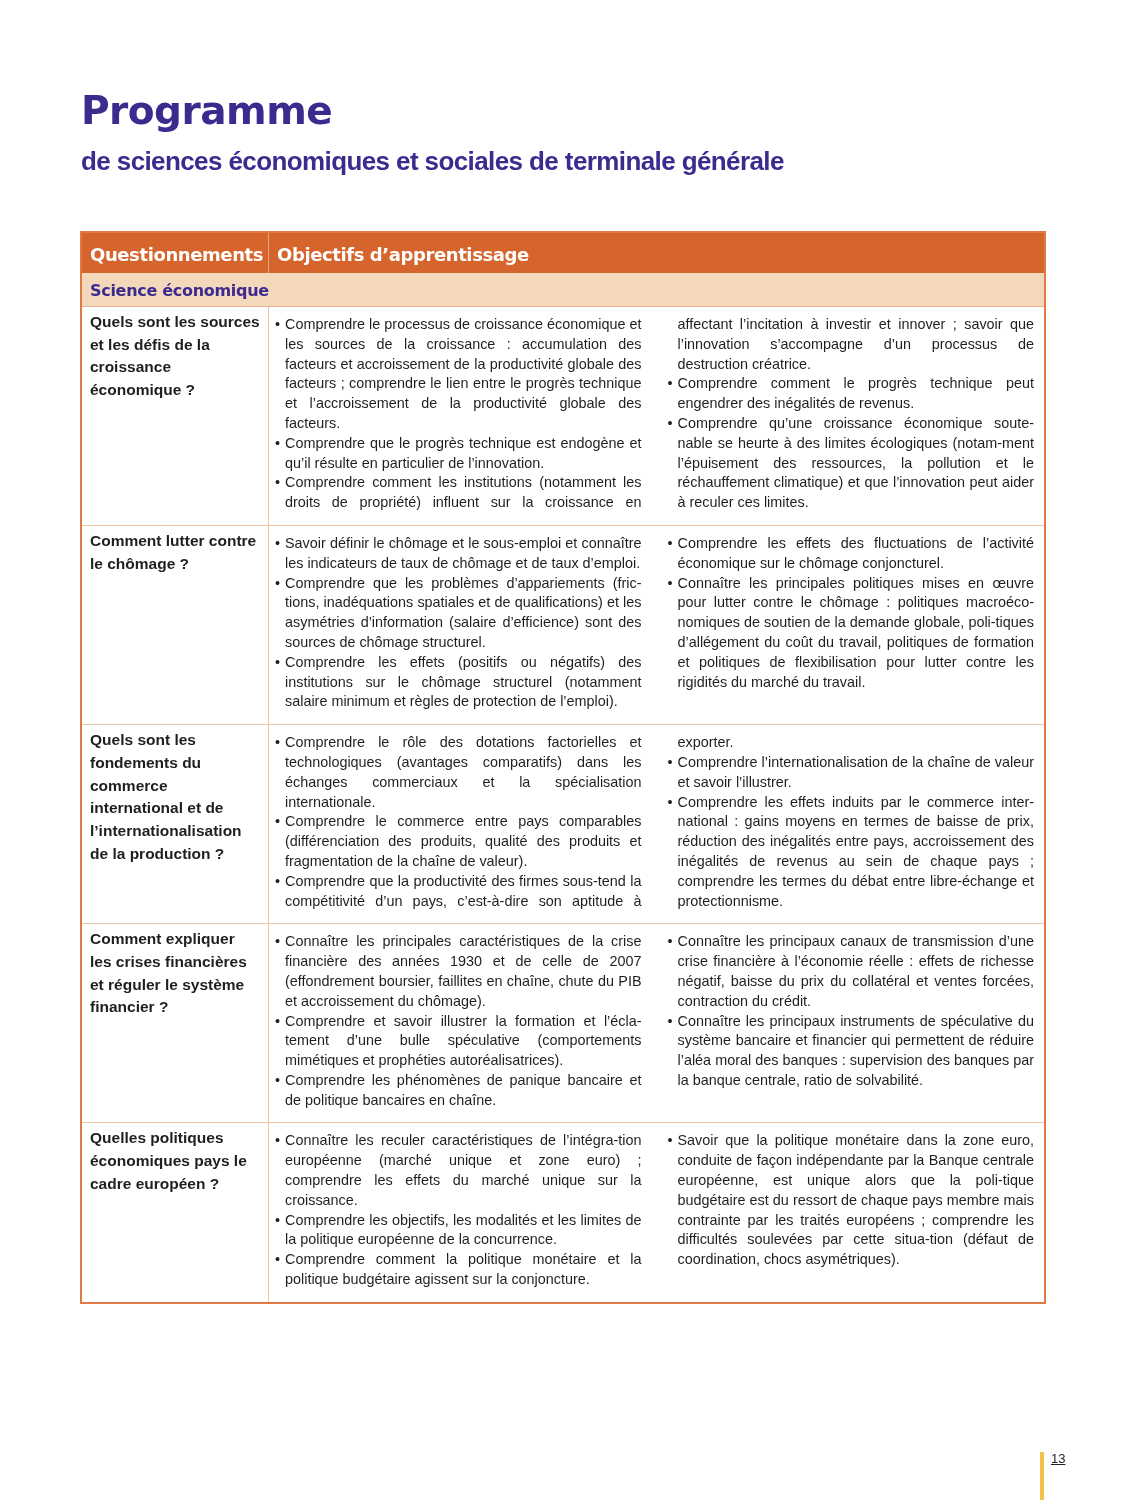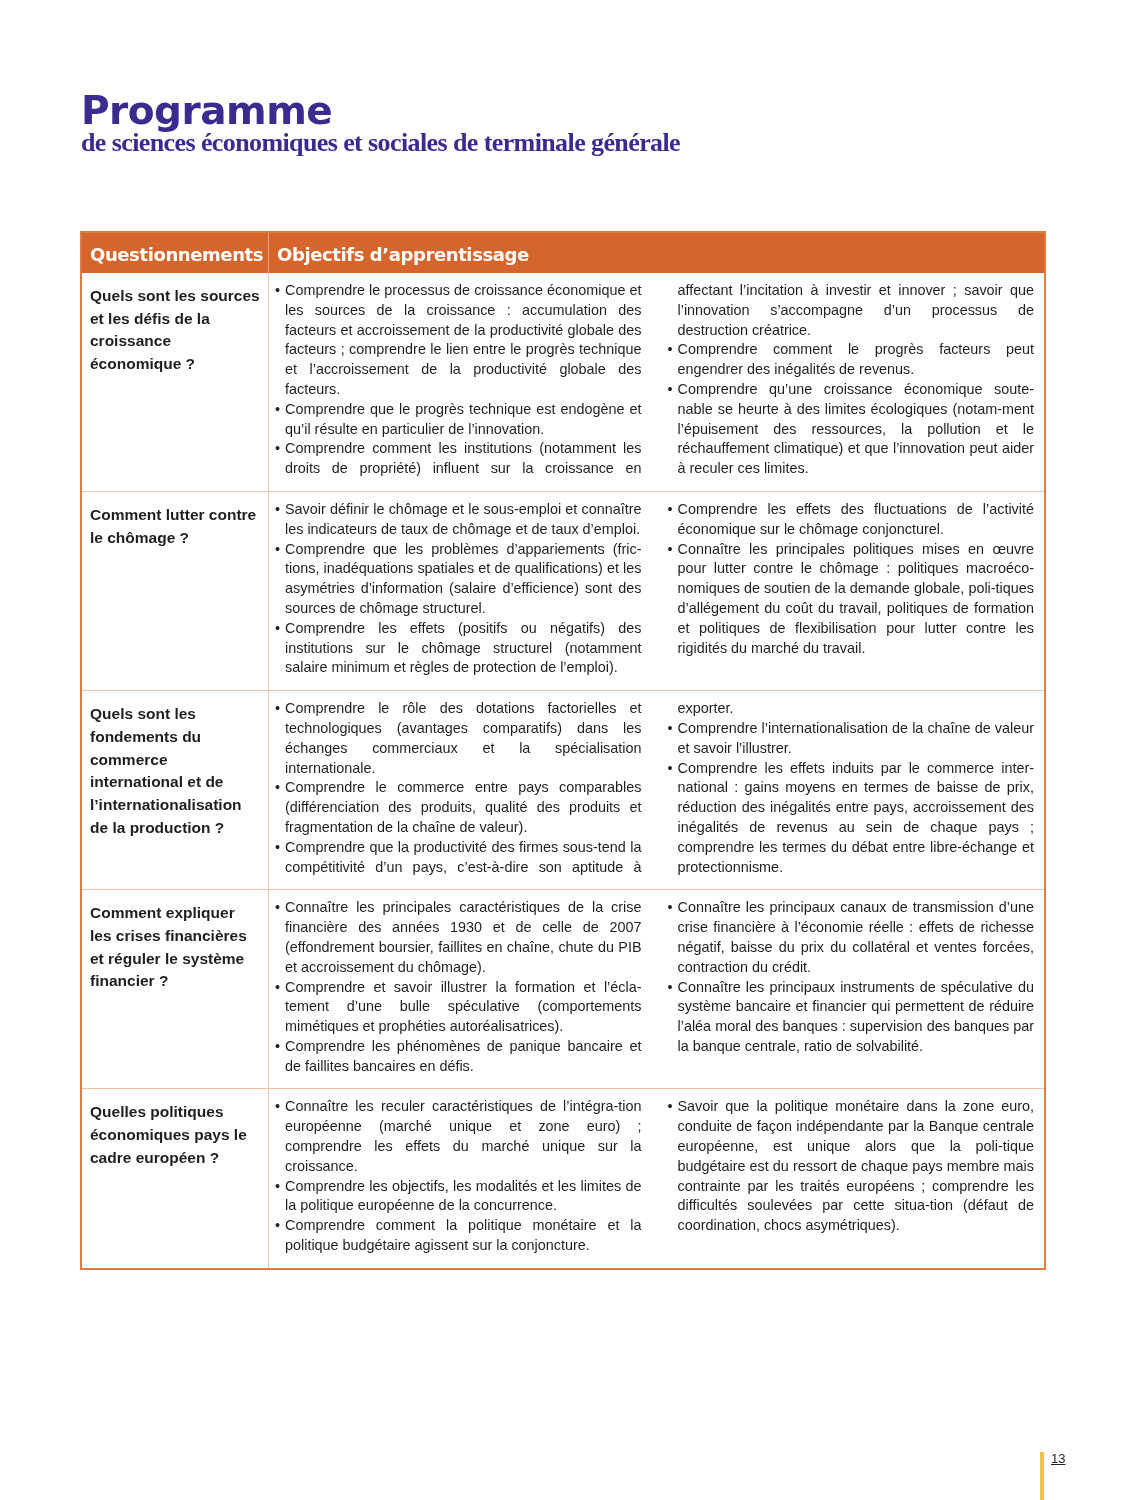--- a/index.html
+++ b/index.html
@@ -1,23 +1,23 @@
 <!DOCTYPE html>
 <html><head>
 <meta charset="utf-8">
 <style>
   html, body { margin: 0; padding: 0; background: #ffffff; }
   body { width: 1125px; height: 1500px; position: relative; overflow: hidden; font-family: "Liberation Sans", sans-serif; color: #1e1e1e; }
   .title { position: absolute; left: 81px; top: 88px; margin: 0; font-family: "DejaVu Sans", sans-serif; font-weight: bold; font-size: 39px; color: #3d2a8f; letter-spacing: -0.5px; }
-  .subtitle { position: absolute; left: 81px; top: 128px; margin: 0; font-family: Liberation Serif, serif; font-weight: bold; font-size: 26px; color: #3d2a8f; letter-spacing: -0.6px; }
+  .subtitle { position: absolute; left: 81px; top: 146px; margin: 0; font-family: Liberation Sans, sans-serif; font-weight: bold; font-size: 26px; color: #3d2a8f; letter-spacing: -0.6px; }
   .prog-table { position: absolute; left: 80px; top: 231px; width: 966px; border-collapse: collapse; border: 2px solid #e07a45; table-layout: fixed; }
   .prog-table th { background: #d5652c; color: #ffffff; text-align: left; font-family: "DejaVu Sans", sans-serif; font-weight: bold; font-size: 18px; padding: 10px 8px 8px 8px; height: 22px; letter-spacing: -0.4px; margin-top: 28px; }
   .prog-table th.col-q { width: 170px; border-right: 1px solid #eaa27d; }
   .section-row td { background: #f3d8bc; color: #3d2a8f; font-family: "DejaVu Sans", sans-serif; font-weight: bold; font-size: 16px; padding: 8px 8px 6px 8px; border-bottom: 1px solid #eab38f; letter-spacing: -0.3px; }
-  .q-cell { vertical-align: top; padding: 12px 8px 12px 8px; font-weight: bold; font-size: 15.5px; line-height: 22.7px; color: #1f1f1f; border-right: 1px solid #efc4a5; border-bottom: 1px solid #efc4a5; }
+  .q-cell { vertical-align: top; padding: 4px 8px 12px 8px; font-weight: bold; font-size: 15.5px; line-height: 22.7px; color: #1f1f1f; border-right: 1px solid #efc4a5; border-bottom: 1px solid #efc4a5; }
   .obj-cell { vertical-align: top; padding: 8px 10px 12px 4px; border-bottom: 1px solid #efc4a5; }
   .obj-wrap { column-count: 2; column-gap: 24px; font-size: 14.4px; line-height: 19.8px; text-align: justify; hyphens: manual; color: #1f1f1f; }
   .obj-list { list-style: none; margin: 0; padding: 0; }
   .obj-list li { position: relative; padding-left: 12px; }
   .obj-list li .bullet { position: absolute; left: 2px; top: 0; }
   .page-mark { position: absolute; left: 1040px; top: 1452px; width: 4px; height: 48px; background: #f0c24a; }
   .page-number { position: absolute; left: 1051px; top: 1451px; font-size: 13px; color: #222222; text-decoration: underline; }
 </style>
 </head>
 <body>
@@ -26,29 +26,32 @@
 <h2 class="subtitle">de sciences économiques et sociales de terminale générale</h2>
 
 <table class="prog-table">
   <thead>
     <tr>
       <th class="col-q">Questionnements</th>
       <th class="col-o">Objectifs d’apprentissage</th>
     </tr>
   </thead>
   <tbody id="table-body">
+    <tr class="section-row">
+      <td colspan="2">Science économique</td>
+    </tr>
   <tr>
         <td class="q-cell">Quels sont les sources et les défis de la croissance économique ?</td>
         <td class="obj-cell">
           <div class="obj-wrap">
             <ul class="obj-list">
               <li><span class="bullet">•</span><span>Comprendre le processus de croissance économique et les sources de la croissance : accumulation des facteurs et accroissement de la productivité globale des facteurs ; comprendre le lien entre le progrès technique et l’accroissement de la productivité globale des facteurs.</span></li>
               <li><span class="bullet">•</span><span>Comprendre que le progrès technique est endogène et qu’il résulte en particulier de l’innovation.</span></li>
               <li><span class="bullet">•</span><span>Comprendre comment les institutions (notamment les droits de propriété) influent sur la croissance en affectant l’incitation à investir et innover ; savoir que l’innovation s’accompagne d’un processus de destruction créatrice.</span></li>
-              <li><span class="bullet">•</span><span>Comprendre comment le progrès facteurs peut engendrer des inégalités de revenus.</span></li>
+              <li><span class="bullet">•</span><span>Comprendre comment le progrès technique peut engendrer des inégalités de revenus.</span></li>
               <li><span class="bullet">•</span><span>Comprendre qu’une croissance économique soute-nable se heurte à des limites écologiques (notam-ment l’épuisement des ressources, la pollution et le réchauffement climatique) et que l’innovation peut aider à reculer ces limites.</span></li>
             </ul>
           </div>
         </td>
       </tr>
       <tr>
         <td class="q-cell">Comment lutter contre le chômage ?</td>
         <td class="obj-cell">
           <div class="obj-wrap">
             <ul class="obj-list">
@@ -75,21 +78,21 @@
           </div>
         </td>
       </tr>
       <tr>
         <td class="q-cell">Comment expliquer les crises financières et réguler le système financier ?</td>
         <td class="obj-cell">
           <div class="obj-wrap">
             <ul class="obj-list">
               <li><span class="bullet">•</span><span>Connaître les principales caractéristiques de la crise financière des années 1930 et de celle de 2007 (effondrement boursier, faillites en chaîne, chute du PIB et accroissement du chômage).</span></li>
               <li><span class="bullet">•</span><span>Comprendre et savoir illustrer la formation et l’écla-tement d’une bulle spéculative (comportements mimétiques et prophéties autoréalisatrices).</span></li>
-              <li><span class="bullet">•</span><span>Comprendre les phénomènes de panique bancaire et de faillites bancaires en défis.</span></li>
+              <li><span class="bullet">•</span><span>Comprendre les phénomènes de panique bancaire et de politique bancaires en chaîne.</span></li>
               <li><span class="bullet">•</span><span>Connaître les principaux canaux de transmission d’une crise financière à l’économie réelle : effets de richesse négatif, baisse du prix du collatéral et ventes forcées, contraction du crédit.</span></li>
               <li><span class="bullet">•</span><span>Connaître les principaux instruments de spéculative du système bancaire et financier qui permettent de réduire l’aléa moral des banques : supervision des banques par la banque centrale, ratio de solvabilité.</span></li>
             </ul>
           </div>
         </td>
       </tr>
       <tr>
         <td class="q-cell">Quelles politiques économiques pays le cadre européen ?</td>
         <td class="obj-cell">
           <div class="obj-wrap">

